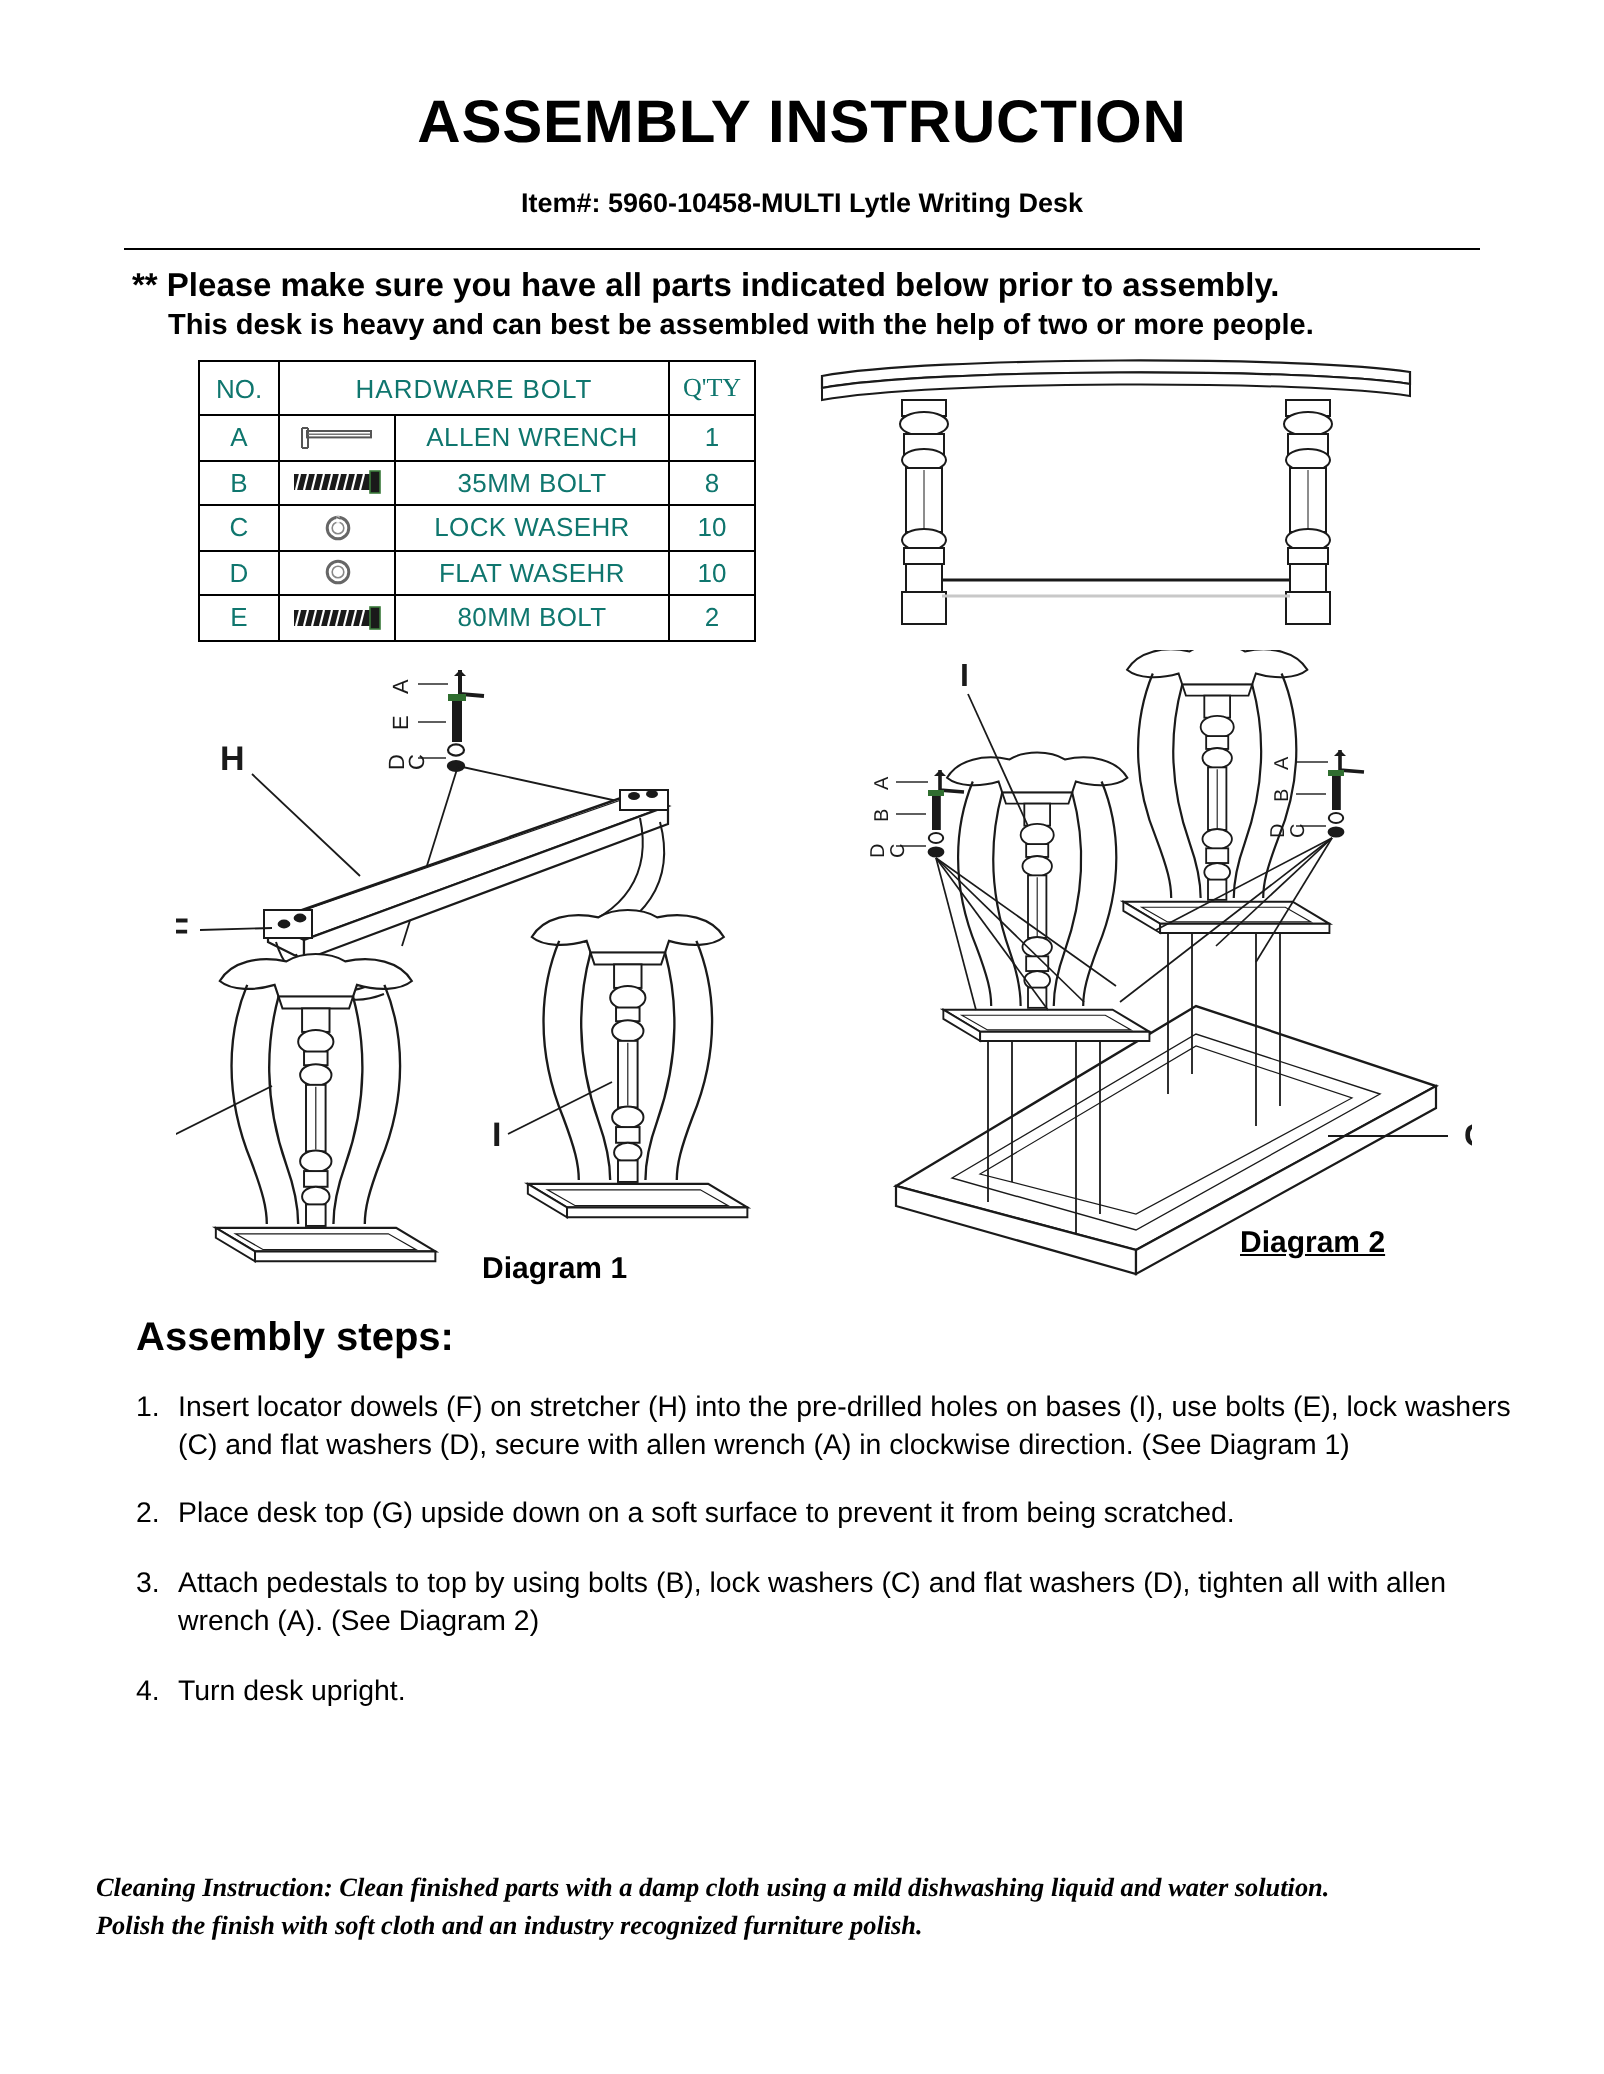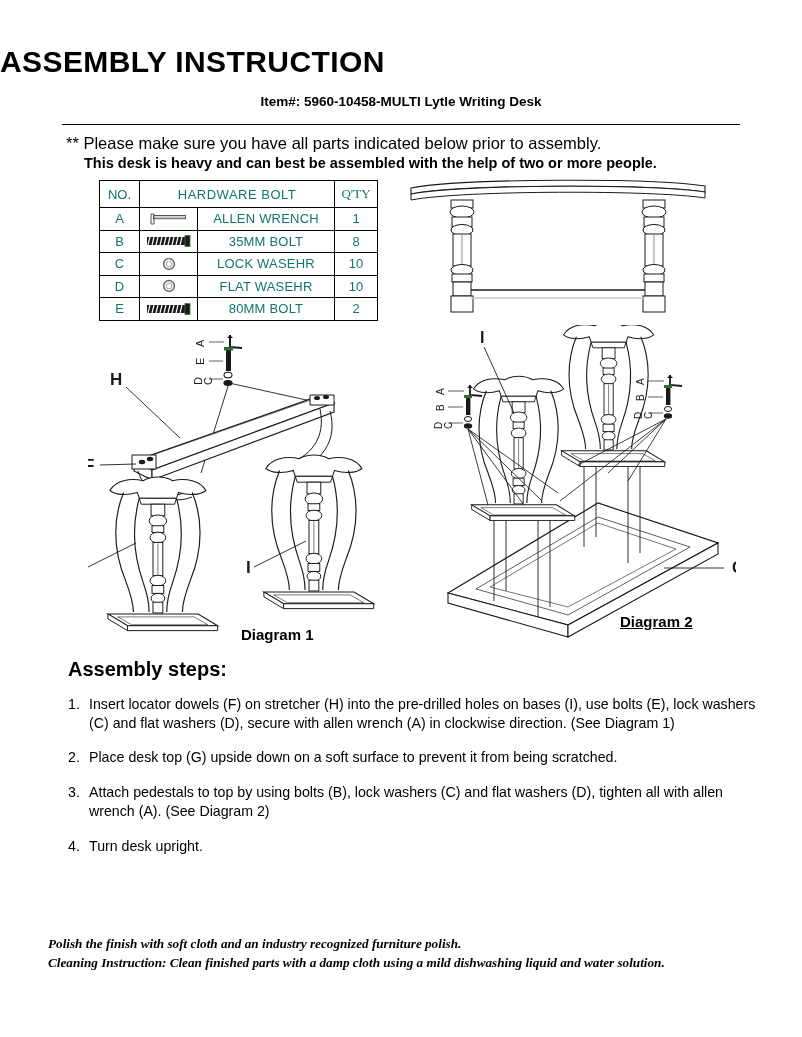--- a/index.html
+++ b/index.html
@@ -15,20 +15,21 @@
     font-family: "Liberation Sans", sans-serif;
     color: #000000;
     overflow: hidden;
   }
 
   
   .page-title {
     position: absolute;
     left: 0; top: 45px;
     width: 802px;
+    text-align: center;
     font-size: 30px;
     font-weight: bold;
     letter-spacing: 0.4px;
   }
   .item-line {
     position: absolute;
     left: 0; top: 94px;
     width: 802px;
     text-align: center;
     font-size: 13.5px;
@@ -40,21 +41,21 @@
     width: 678px;
     height: 0;
     border-top: 1.4px solid #000;
   }
 
   
   .notice-1 {
     position: absolute;
     left: 66px; top: 134px;
     font-size: 16.5px;
-    font-weight: normal;
+    font-weight: bold;
     white-space: nowrap;
   }
   .notice-2 {
     position: absolute;
     left: 84px; top: 155px;
     font-size: 14.5px;
     font-weight: bold;
     white-space: nowrap;
   }
 
@@ -509,15 +510,15 @@
     <span class="num">3.</span>
     <span>Attach pedestals to top by using bolts (B), lock washers (C) and flat washers (D), tighten all with allen wrench (A). (See Diagram 2)</span>
   </li>
   <li>
     <span class="num">4.</span>
     <span>Turn desk upright.</span>
   </li>
 </ol>
 
 <div class="cleaning">
+  <div>Cleaning Instruction: Clean finished parts with a damp cloth using a mild dishwashing liquid and water solution.</div>
   <div>Polish the finish with soft cloth and an industry recognized furniture polish.</div>
-  <div>Cleaning Instruction: Clean finished parts with a damp cloth using a mild dishwashing liquid and water solution.</div>
 </div>
 
 </body></html>

